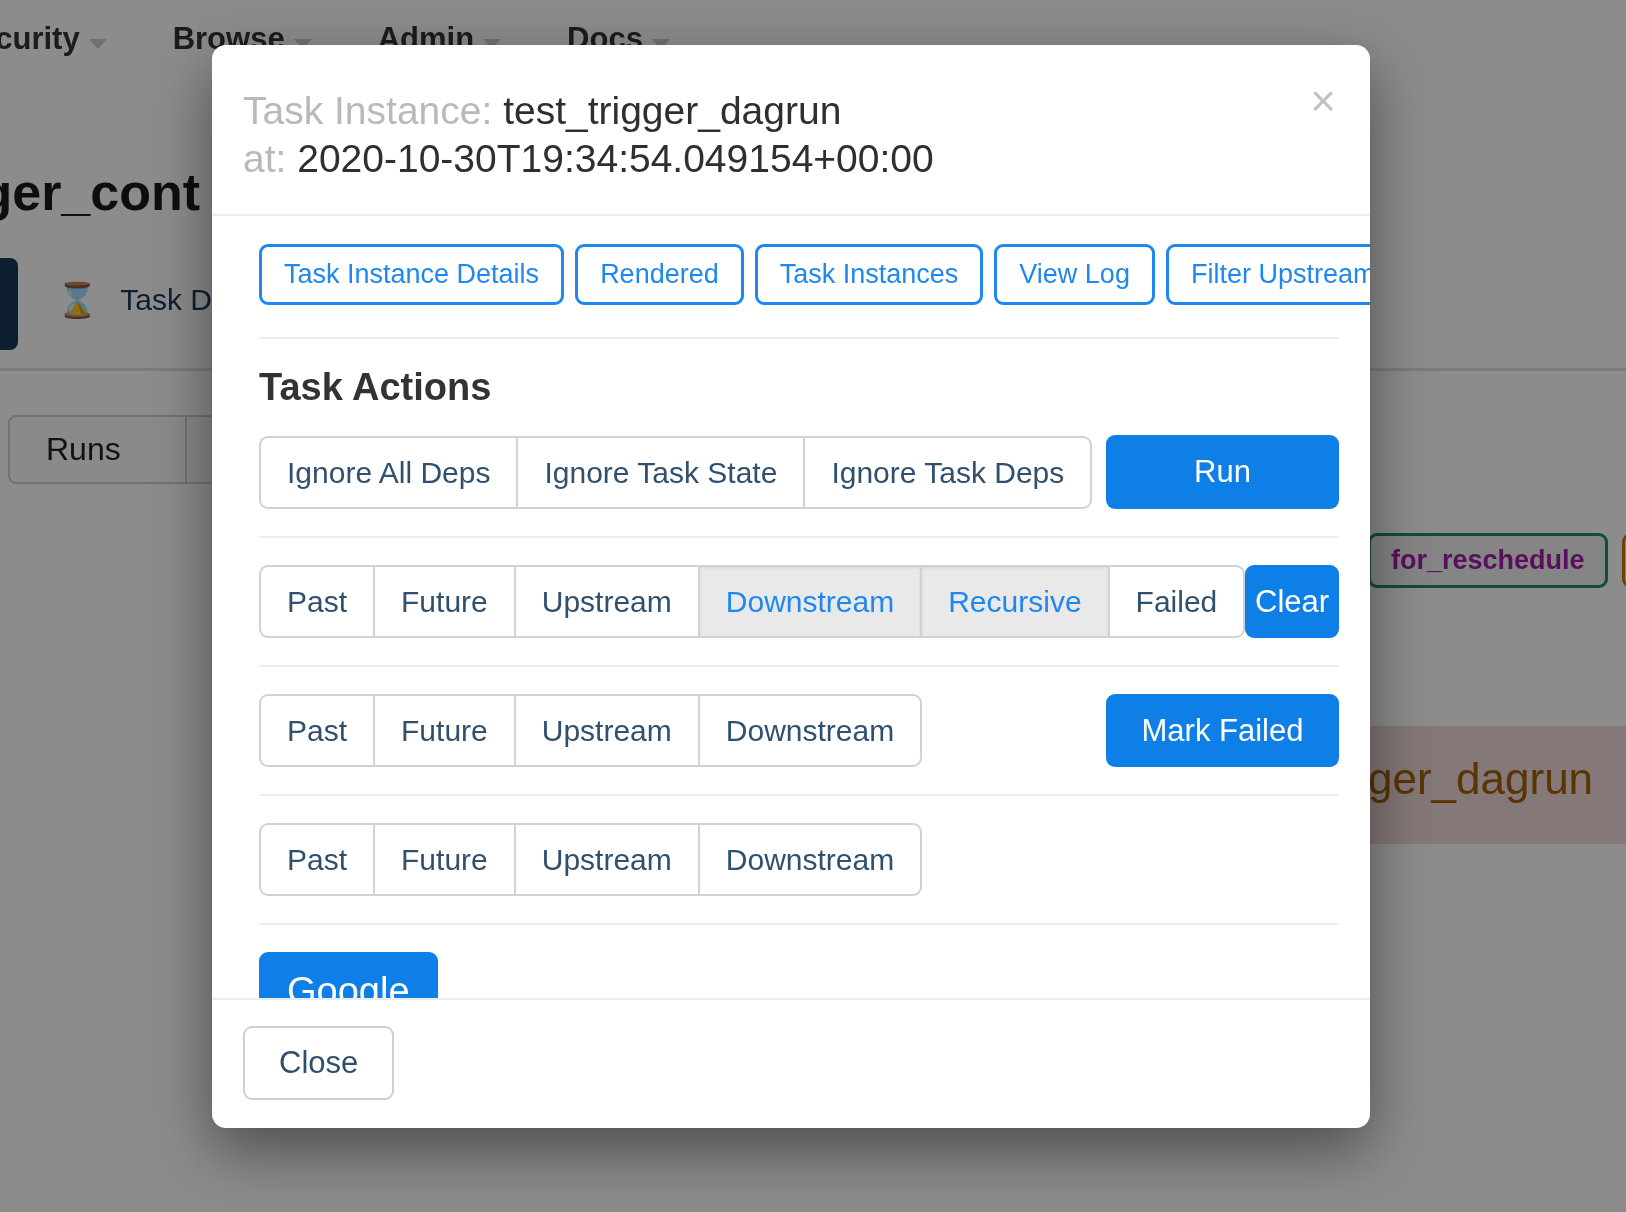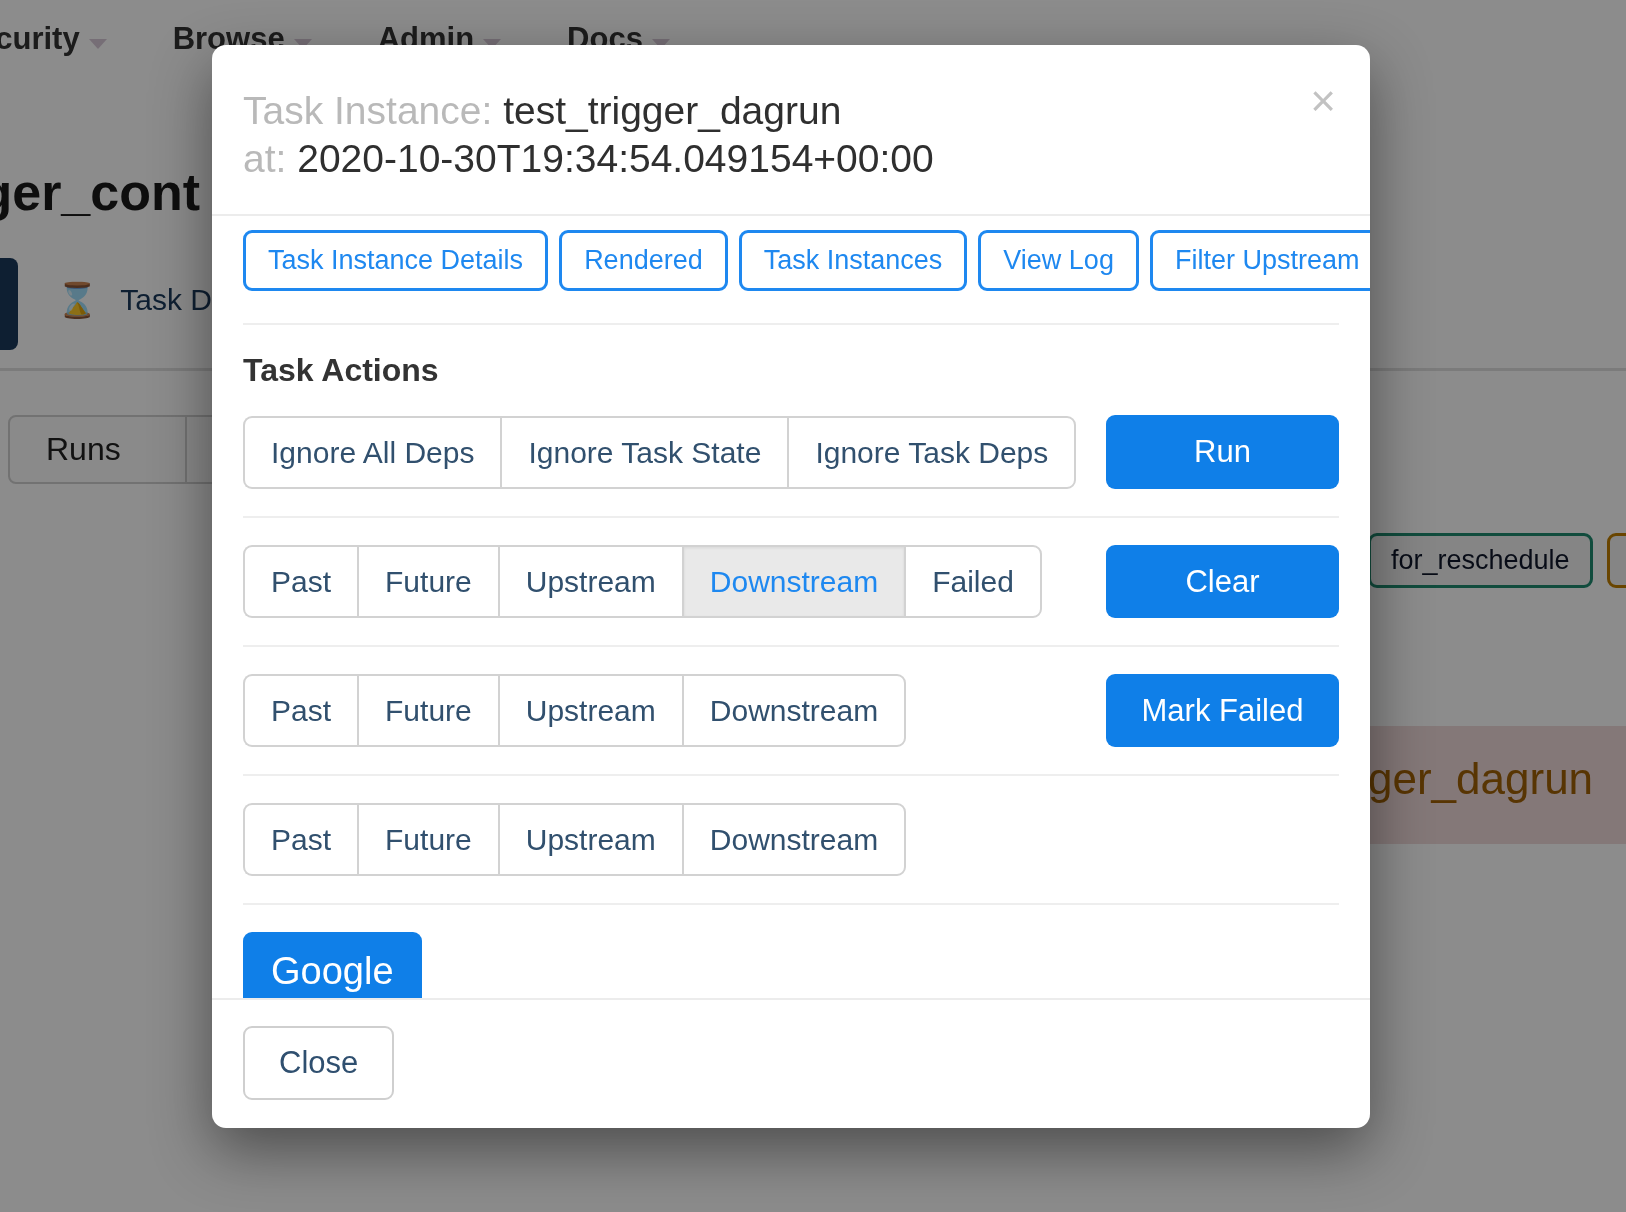--- a/index.html
+++ b/index.html
@@ -77,24 +77,25 @@
     font-size: 32px; color: #222222;
     padding: 14px 36px; white-space: nowrap;
   }
   .runs-value { border-left: 2px solid #cfcfcf; padding-left: 40px; padding-right: 48px; }
 
   .legend-row {
     position: absolute; top: 455px; left: 1368px;
     display: flex; gap: 14px;
   }
   .legend-badge {
-    font-size: 27px; color: #0f172a;
+    font-size: 27px; color: #a21caf;
     padding: 9px 20px; border-radius: 9px;
     border: 3px solid #1f8a70; background: #f2f2f2;
     white-space: nowrap;
+    font-weight: bold;
   }
   .legend-badge.orange { border-color: #c07f00; }
 
   .hl-row {
     position: absolute; left: 1368px; top: 648px;
     width: 258px; height: 118px;
     background: rgba(212,150,150,0.35);
   }
   .hl-row-label {
     position: absolute; left: 1368px; top: 676px;
@@ -132,38 +133,39 @@
   .muted { color: #b9b9b9; }
   .close-x {
     position: absolute; top: 30px; right: 26px;
     font-size: 44px; line-height: 1; color: #c2c2c2;
     background: none; border: none; cursor: pointer;
     font-family: "Liberation Sans", sans-serif;
     padding: 4px 8px;
   }
 
   .modal-body {
-    flex: 1; padding: 14px 31px 0 31px;
+    flex: 1; padding: 28px 31px 0 31px;
     overflow: hidden;
+    margin-left: 16px;
   }
 
   .link-row { display: flex; gap: 11px; margin-bottom: 32px; }
   .btn-outline-blue {
     font-size: 27px; color: #1e88f0;
     background: #ffffff;
     border: 3px solid #1e88f0; border-radius: 9px;
     padding: 13px 22px; cursor: pointer;
     font-family: "Liberation Sans", sans-serif;
     white-space: nowrap; line-height: 1.1;
   }
 
   .divider { height: 2px; background: #eeeeee; margin: 0 0 27px 0; }
 
   .section-title {
-    font-size: 32px; font-weight: bold; color: #333333;
+    font-size: 38px; font-weight: bold; color: #333333;
     margin: 0 0 26px 0;
   }
 
   .action-row {
     display: flex; align-items: center;
     justify-content: space-between;
     margin-bottom: 27px;
   }
 
   .btn-group { display: flex; border-radius: 9px; }
@@ -299,20 +301,21 @@
       </div>
 
       <div class="divider"></div>
 
       <div class="action-row">
         <div class="btn-group">
           <button class="seg">Past</button>
           <button class="seg">Future</button>
           <button class="seg">Upstream</button>
           <button class="seg active">Downstream</button>
+          <button class="seg active">Recursive</button>
           <button class="seg">Failed</button>
         </div>
         <button class="btn-primary">Clear</button>
       </div>
 
       <div class="divider"></div>
 
       <div class="action-row">
         <div class="btn-group">
           <button class="seg">Past</button>

